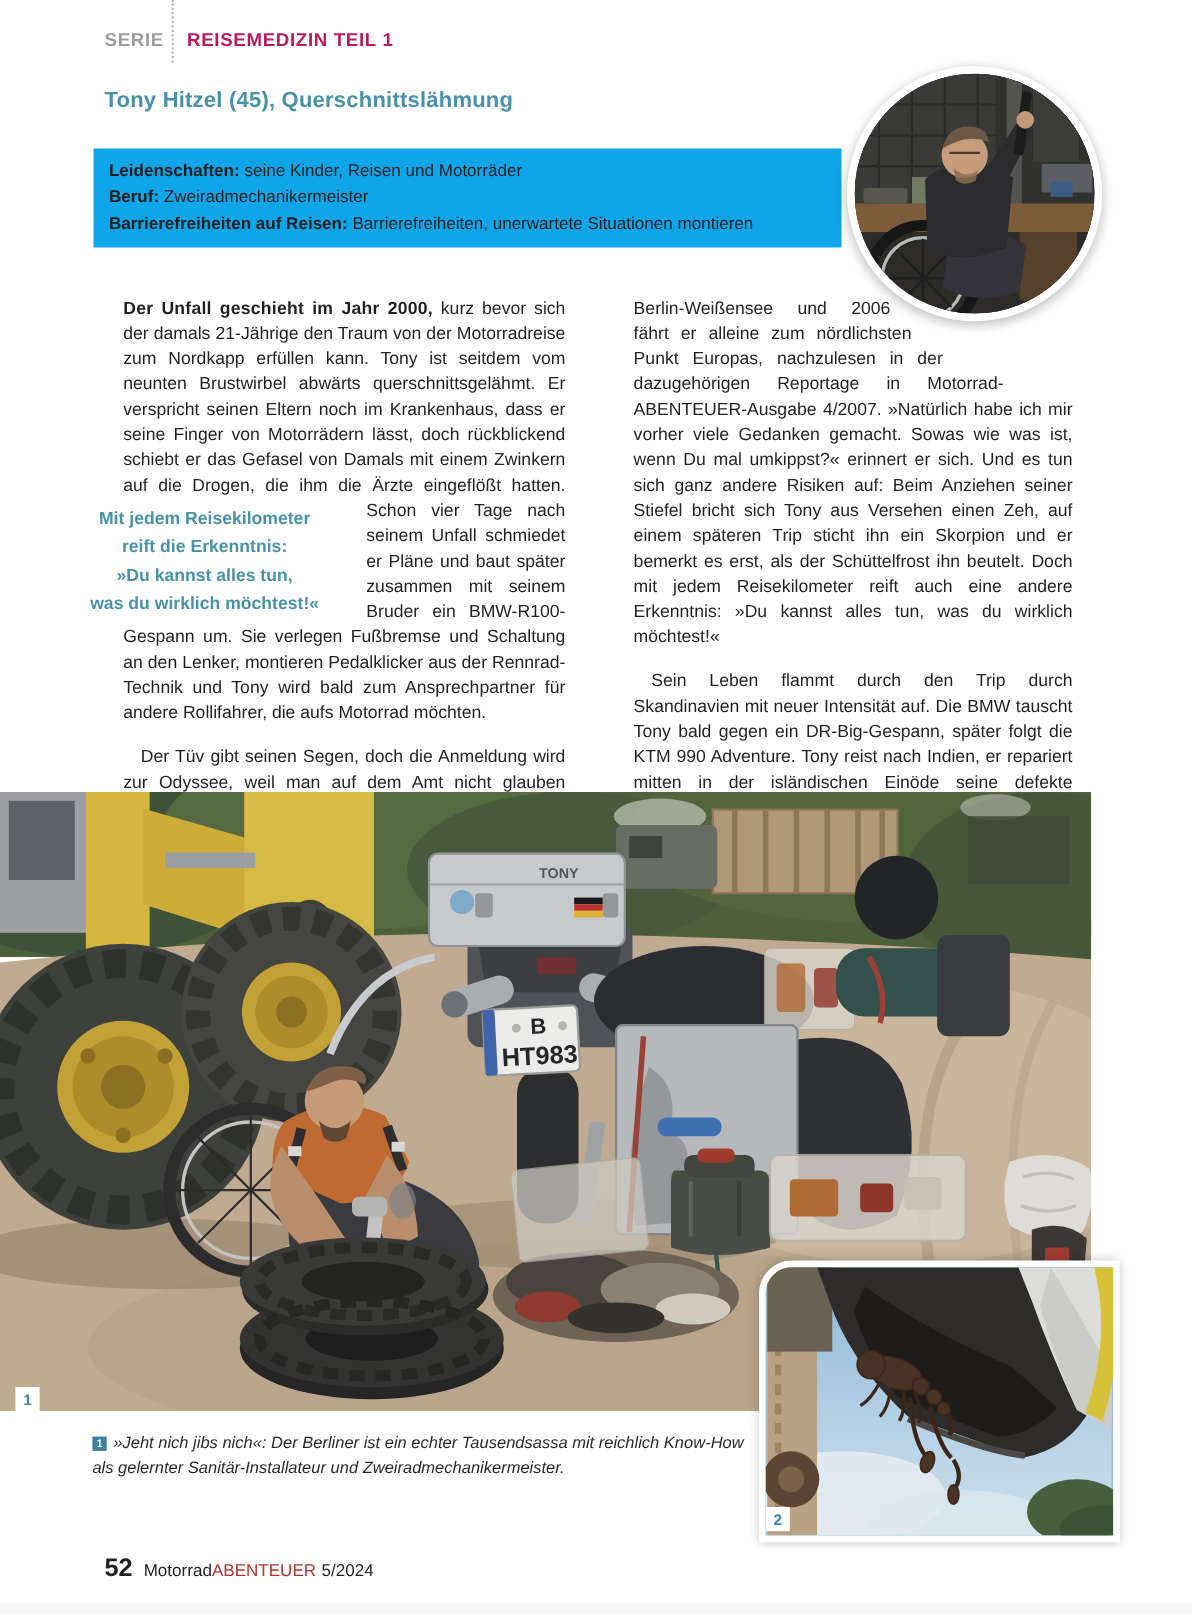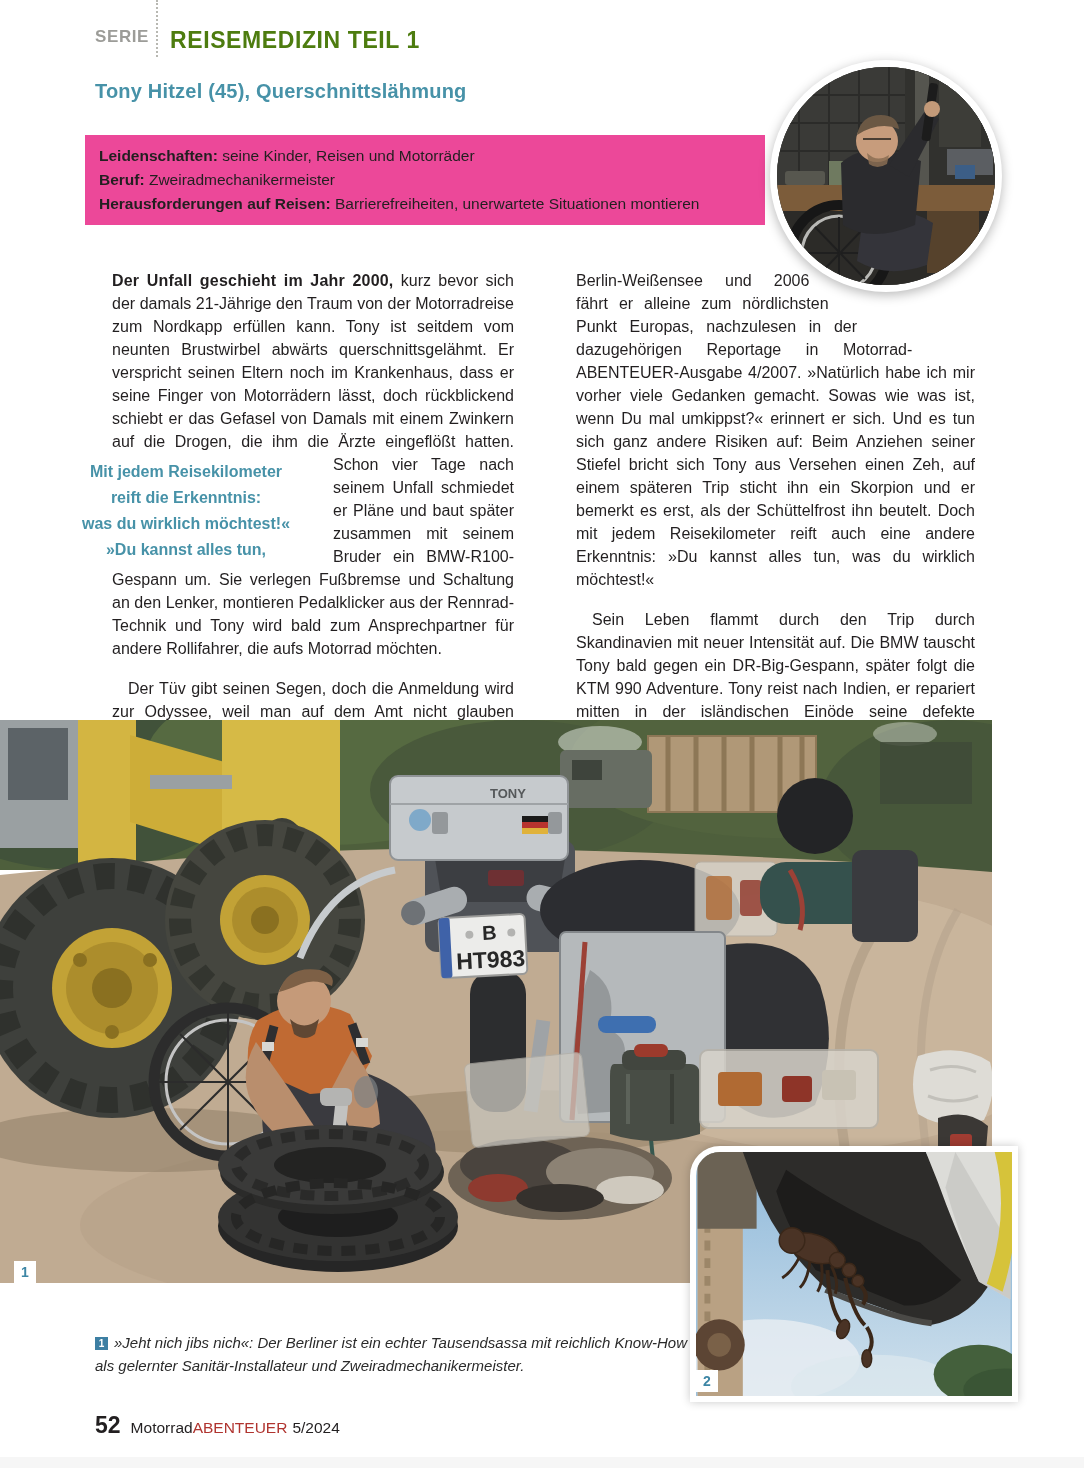--- a/index.html
+++ b/index.html
@@ -3,27 +3,27 @@
 <meta charset="utf-8">
 <style>
   html,body{margin:0;padding:0;background:#ffffff;}
   #page{position:relative;width:1084px;height:1468px;background:#ffffff;overflow:hidden;
         font-family:"Liberation Sans",sans-serif;color:#221f20;text-decoration:underline;}
 
   
   .series-label{position:absolute;left:95px;top:27px;font-size:17px;font-weight:bold;
                 letter-spacing:.6px;color:#9c9c98;}
   .dotted-rule{position:absolute;left:156px;top:0;height:57px;border-left:2px dotted #b8b8b2;}
-  .series-title{position:absolute;left:170px;top:27px;font-size:23px;font-weight:bold;
-                letter-spacing:.6px;color:#4d7c0f;}
+  .series-title{position:absolute;left:170px;top:27px;font-size:17px;font-weight:bold;
+                letter-spacing:.6px;color:#be185d;}
   .page-title{position:absolute;left:95px;top:80px;font-size:20px;font-weight:bold;
               letter-spacing:.2px;color:#4792a8;}
 
   
-  .infobox{position:absolute;left:85px;top:135px;width:680px;background:#ec4899;
+  .infobox{position:absolute;left:85px;top:135px;width:680px;background:#0ea5e9;
            padding:9px 14px;box-sizing:border-box;font-size:15.5px;line-height:24px;}
   .infobox b{font-weight:bold;}
 
   
   .portrait{position:absolute;left:770px;top:60px;width:218px;height:218px;border-radius:50%;
             border:7px solid #ffffff;box-shadow:0 3px 12px rgba(0,0,0,.28);overflow:hidden;background:#44433f;}
   .portrait svg{display:block;}
 
   
   .columns{position:absolute;left:95px;top:252px;width:897px;display:flex;gap:28px;}
@@ -47,22 +47,22 @@
   .main-photo svg{display:block;}
   .photo-marker{position:absolute;width:22px;height:22px;background:#ffffff;color:#3d86a5;
                 font-size:14px;font-weight:bold;display:flex;align-items:center;justify-content:center;}
   .marker-main{left:14px;top:1261px;}
   .inset-photo{position:absolute;left:690px;top:1146px;width:316px;height:244px;
                border:6px solid #ffffff;border-top-left-radius:30px;overflow:hidden;
                box-shadow:0 0 10px rgba(0,0,0,.22);background:#9cc0db;}
   .marker-inset{left:0;top:218px;position:absolute;}
 
   
-  .captions{position:absolute;left:95px;top:1300px;width:600px;font-style:italic;
-            font-size:15px;line-height:23px;color:#2a2a2a;margin-top:31px;}
+  .captions{position:absolute;left:84px;top:1300px;width:600px;font-style:italic;
+            font-size:15px;line-height:23px;color:#2a2a2a;}
   .cap-marker{display:inline-flex;width:13px;height:13px;background:#3d7fa3;color:#fff;
               font-style:normal;font-size:10px;font-weight:bold;align-items:center;
               justify-content:center;margin-right:6px;position:relative;top:-1px;}
 
   
   .footer{position:absolute;left:95px;top:1412px;font-size:15.5px;display:flex;align-items:baseline;}
   .footer .pageno{font-weight:bold;font-size:23px;margin-right:10px;}
   .footer .mag2{color:#b0342f;}
   .footer .issue{margin-left:5px;}
 
@@ -74,21 +74,21 @@
 <div id="page">
 
   <div class="series-label">SERIE</div>
   <div class="dotted-rule"></div>
   <div class="series-title">REISEMEDIZIN TEIL 1</div>
   <div class="page-title">Tony Hitzel (45), Querschnittslähmung</div>
 
   <div class="infobox">
     <div><b>Leidenschaften:</b><span> seine Kinder, Reisen und Motorräder</span></div>
     <div><b>Beruf:</b><span> Zweiradmechanikermeister</span></div>
-    <div><b>Herausforderungen auf Reisen:</b><span> Barrierefreiheiten, unerwartete Situationen montieren</span></div>
+    <div><b>Barrierefreiheiten auf Reisen:</b><span> Barrierefreiheiten, unerwartete Situationen montieren</span></div>
   </div>
 
   <div class="portrait">
     <svg width="218" height="218" viewBox="0 0 218 218">
       <rect width="218" height="218" fill="#44433f"></rect>
       <rect x="0" y="0" width="218" height="118" fill="#3a3a37"></rect>
       <g stroke="#2b2b29" stroke-width="2">
         <line x1="22" y1="0" x2="22" y2="118"></line>
           <line x1="52" y1="0" x2="52" y2="118"></line>
         <line x1="82" y1="0" x2="82" y2="118"></line>
@@ -125,22 +125,22 @@
       <line x1="86" y1="72" x2="114" y2="72" stroke="#4a3e33" stroke-width="2"></line>
       <path d="M90 86 q 10 10 22 2 l -2 9 q -10 6 -18 0 z" fill="#8a6d52" opacity=".85"></path>
     </svg>
   </div>
 
   <div class="columns">
     <div class="col col1">
       <p><span class="lead">Der Unfall geschieht im Jahr 2000,</span><span> kurz bevor sich der damals 21-Jährige den Traum von der Motorradreise zum Nordkapp erfüllen kann. Tony ist seitdem vom neunten Brustwirbel abwärts querschnittsgelähmt. Er verspricht seinen Eltern noch im Krankenhaus, dass er seine Finger von Motorrädern lässt, doch rückblickend schiebt er das Gefasel von Damals mit einem Zwinkern auf die Drogen, die ihm die Ärzte </span><span class="pullquote">
             <span class="pq-line">Mit jedem Reisekilometer</span>
             <span class="pq-line">reift die Erkenntnis:</span>
+            <span class="pq-line">»Du kannst alles tun,</span>
             <span class="pq-line">was du wirklich möchtest!«</span>
-            <span class="pq-line">»Du kannst alles tun,</span>
           </span><span>eingeflößt hatten. Schon vier Tage nach seinem Unfall schmiedet er Pläne und baut später zusammen mit seinem Bruder ein BMW-R100-Gespann um. Sie verlegen Fußbremse und Schaltung an den Lenker, montieren Pedalklicker aus der Rennrad-Technik und Tony wird bald zum Ansprechpartner für andere Rollifahrer, die aufs Motorrad möchten.</span></p>
       <p class="indent">Der Tüv gibt seinen Segen, doch die Anmeldung wird zur Odyssee, weil man auf dem Amt nicht glauben möchte, dass ein Querschnittsgelähmter Motorrad fahren kann. Später übernimmt Tony die typenoffene Motorradwerkstatt seiner Familie in</p>
     </div>
     <div class="col col2">
       <div class="portrait-spacer"></div>
       <p>Berlin-Weißensee und 2006 fährt er alleine zum nördlichsten Punkt Europas, nachzulesen in der dazugehörigen Reportage in Motorrad-ABENTEUER-Ausgabe 4/2007. »Natürlich habe ich mir vorher viele Gedanken gemacht. Sowas wie was ist, wenn Du mal umkippst?« erinnert er sich. Und es tun sich ganz andere Risiken auf: Beim Anziehen seiner Stiefel bricht sich Tony aus Versehen einen Zeh, auf einem späteren Trip sticht ihn ein Skorpion und er bemerkt es erst, als der Schüttelfrost ihn beutelt. Doch mit jedem Reisekilometer reift auch eine andere Erkenntnis: »Du kannst alles tun, was du wirklich möchtest!«</p>
       <p class="indent">Sein Leben flammt durch den Trip durch Skandinavien mit neuer Intensität auf. Die BMW tauscht Tony bald gegen ein DR-Big-Gespann, später folgt die KTM 990 Adventure. Tony reist nach Indien, er repariert mitten in der isländischen Einöde seine defekte Kupplung und geht 2009 auf große Reise durch Südamerika. 2026 möchte der mittlerweile 45-jährige zweifache Vater die Nordkaptour von vor 20 Jahren Eins-zu-Eins wiederholen.</p>
       <div class="website-row">
         <span class="website">www.htcustomizing.eu</span>
         <span class="end-square"></span>

